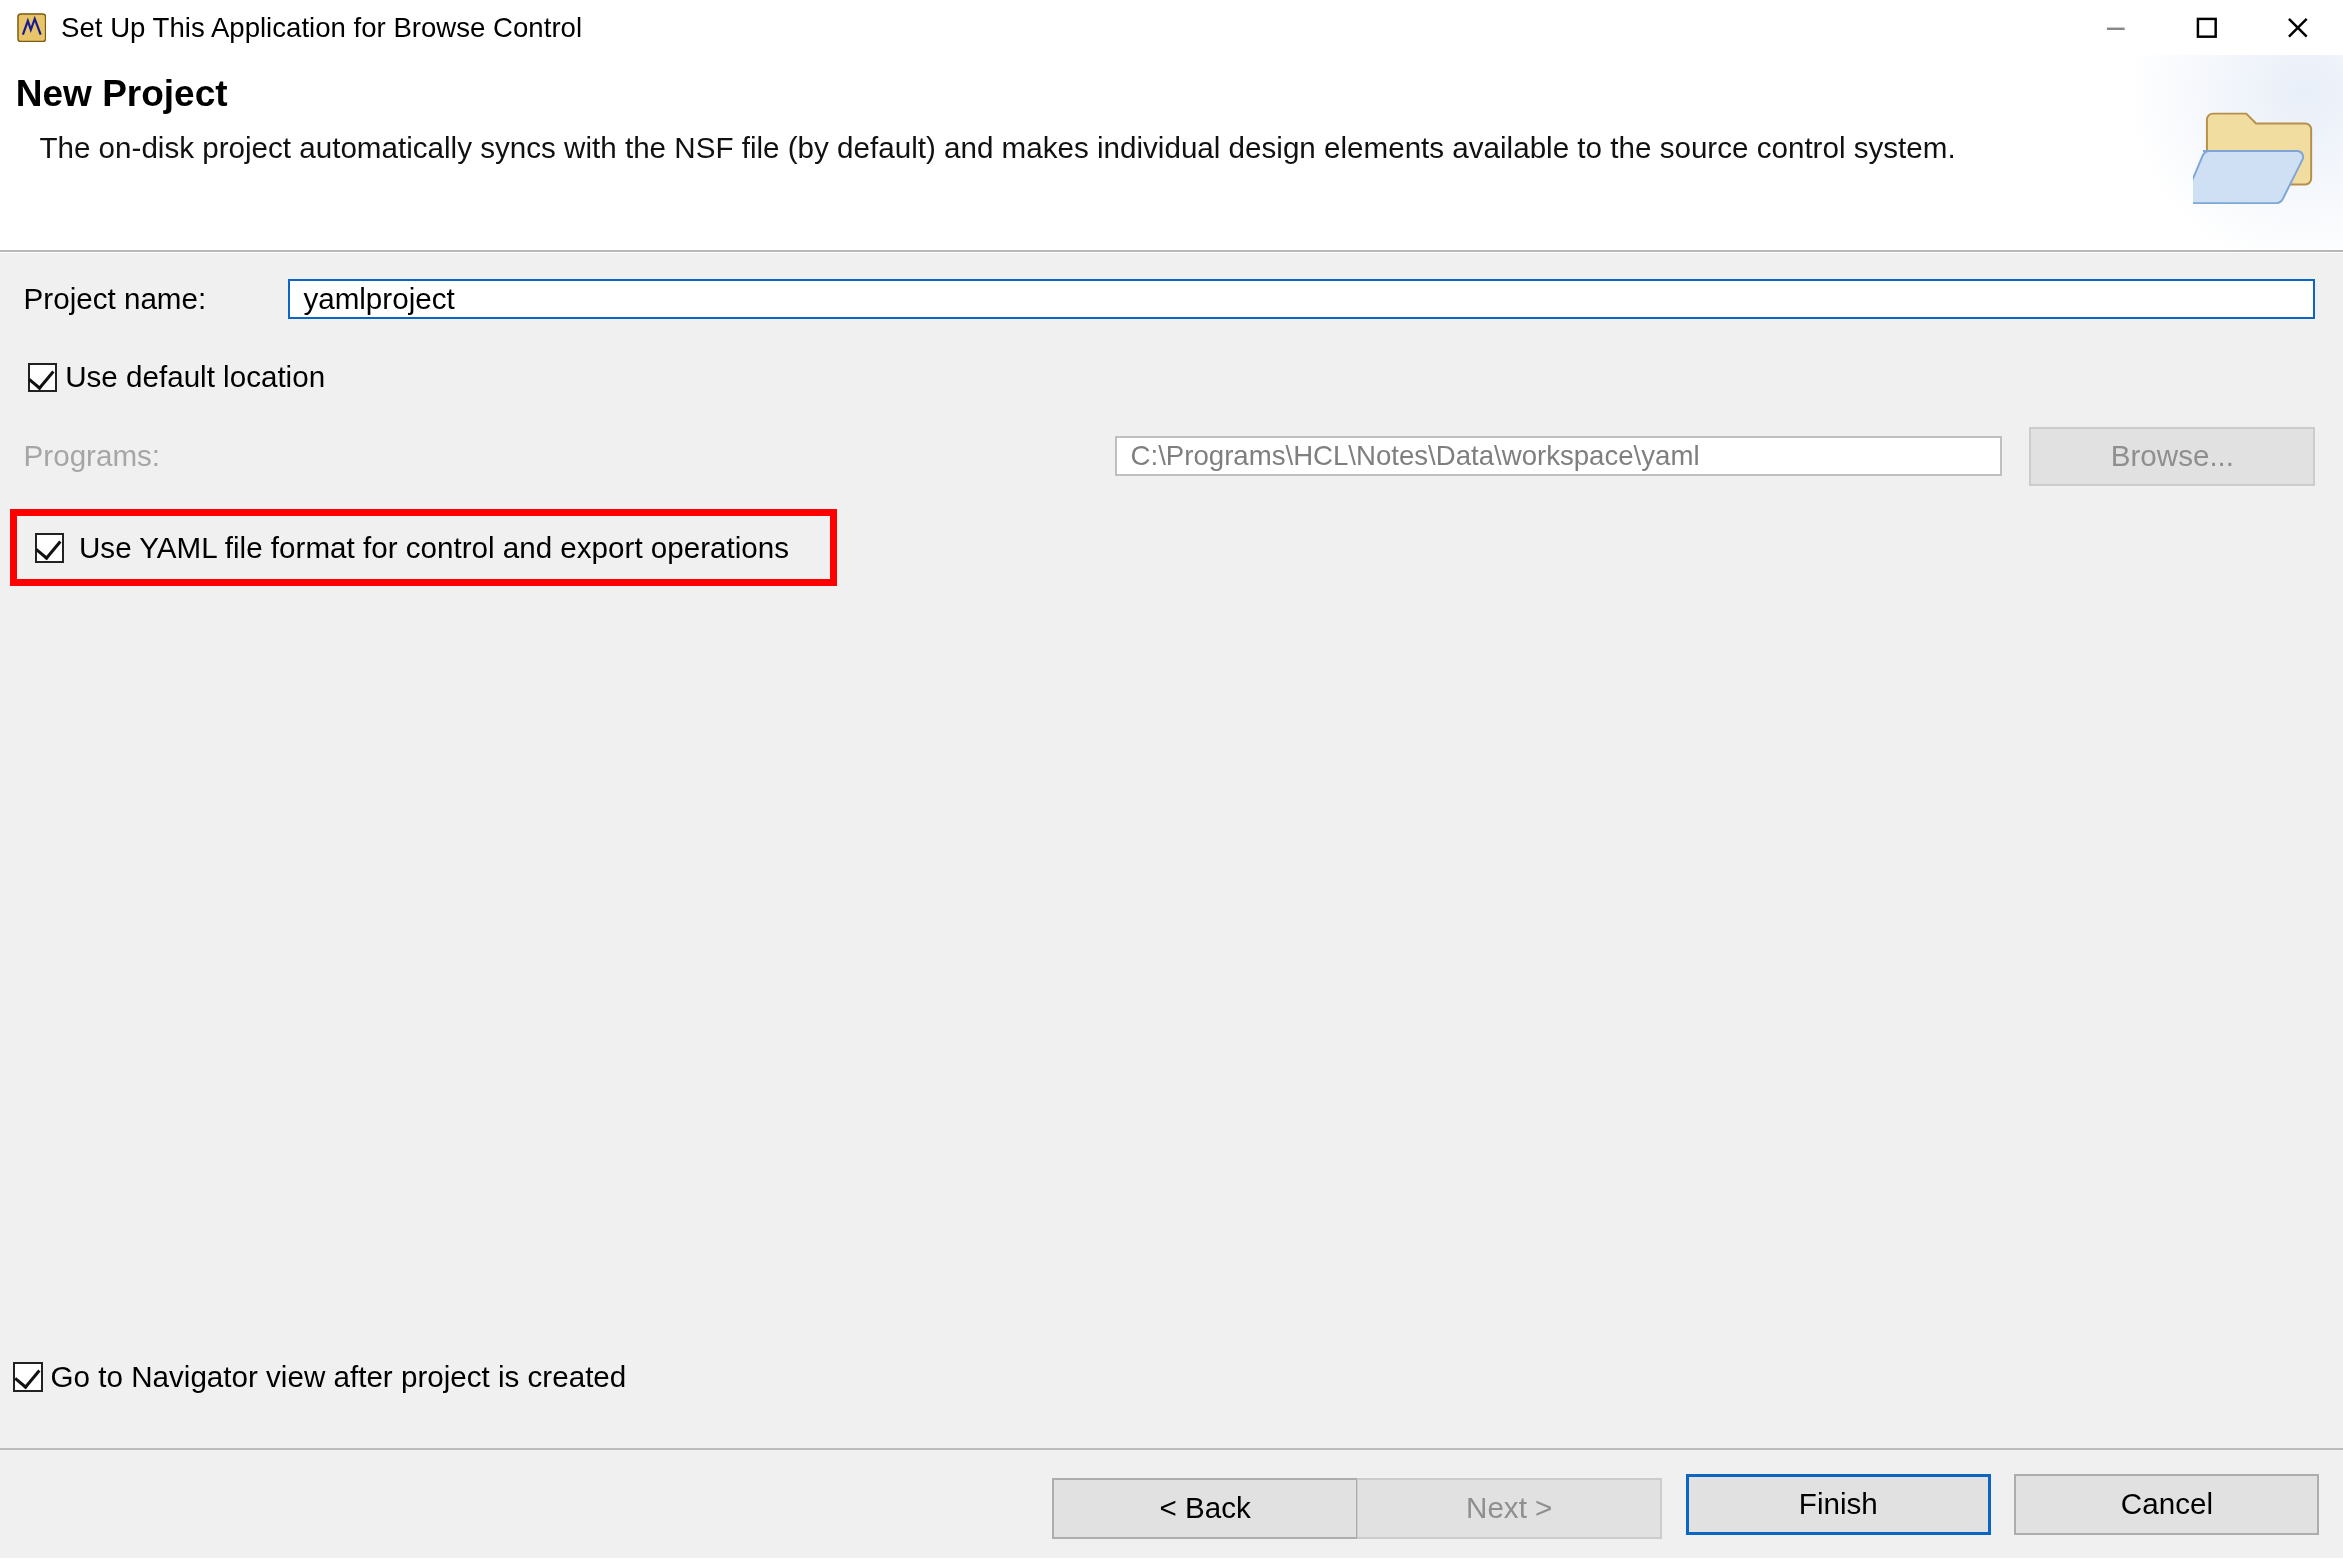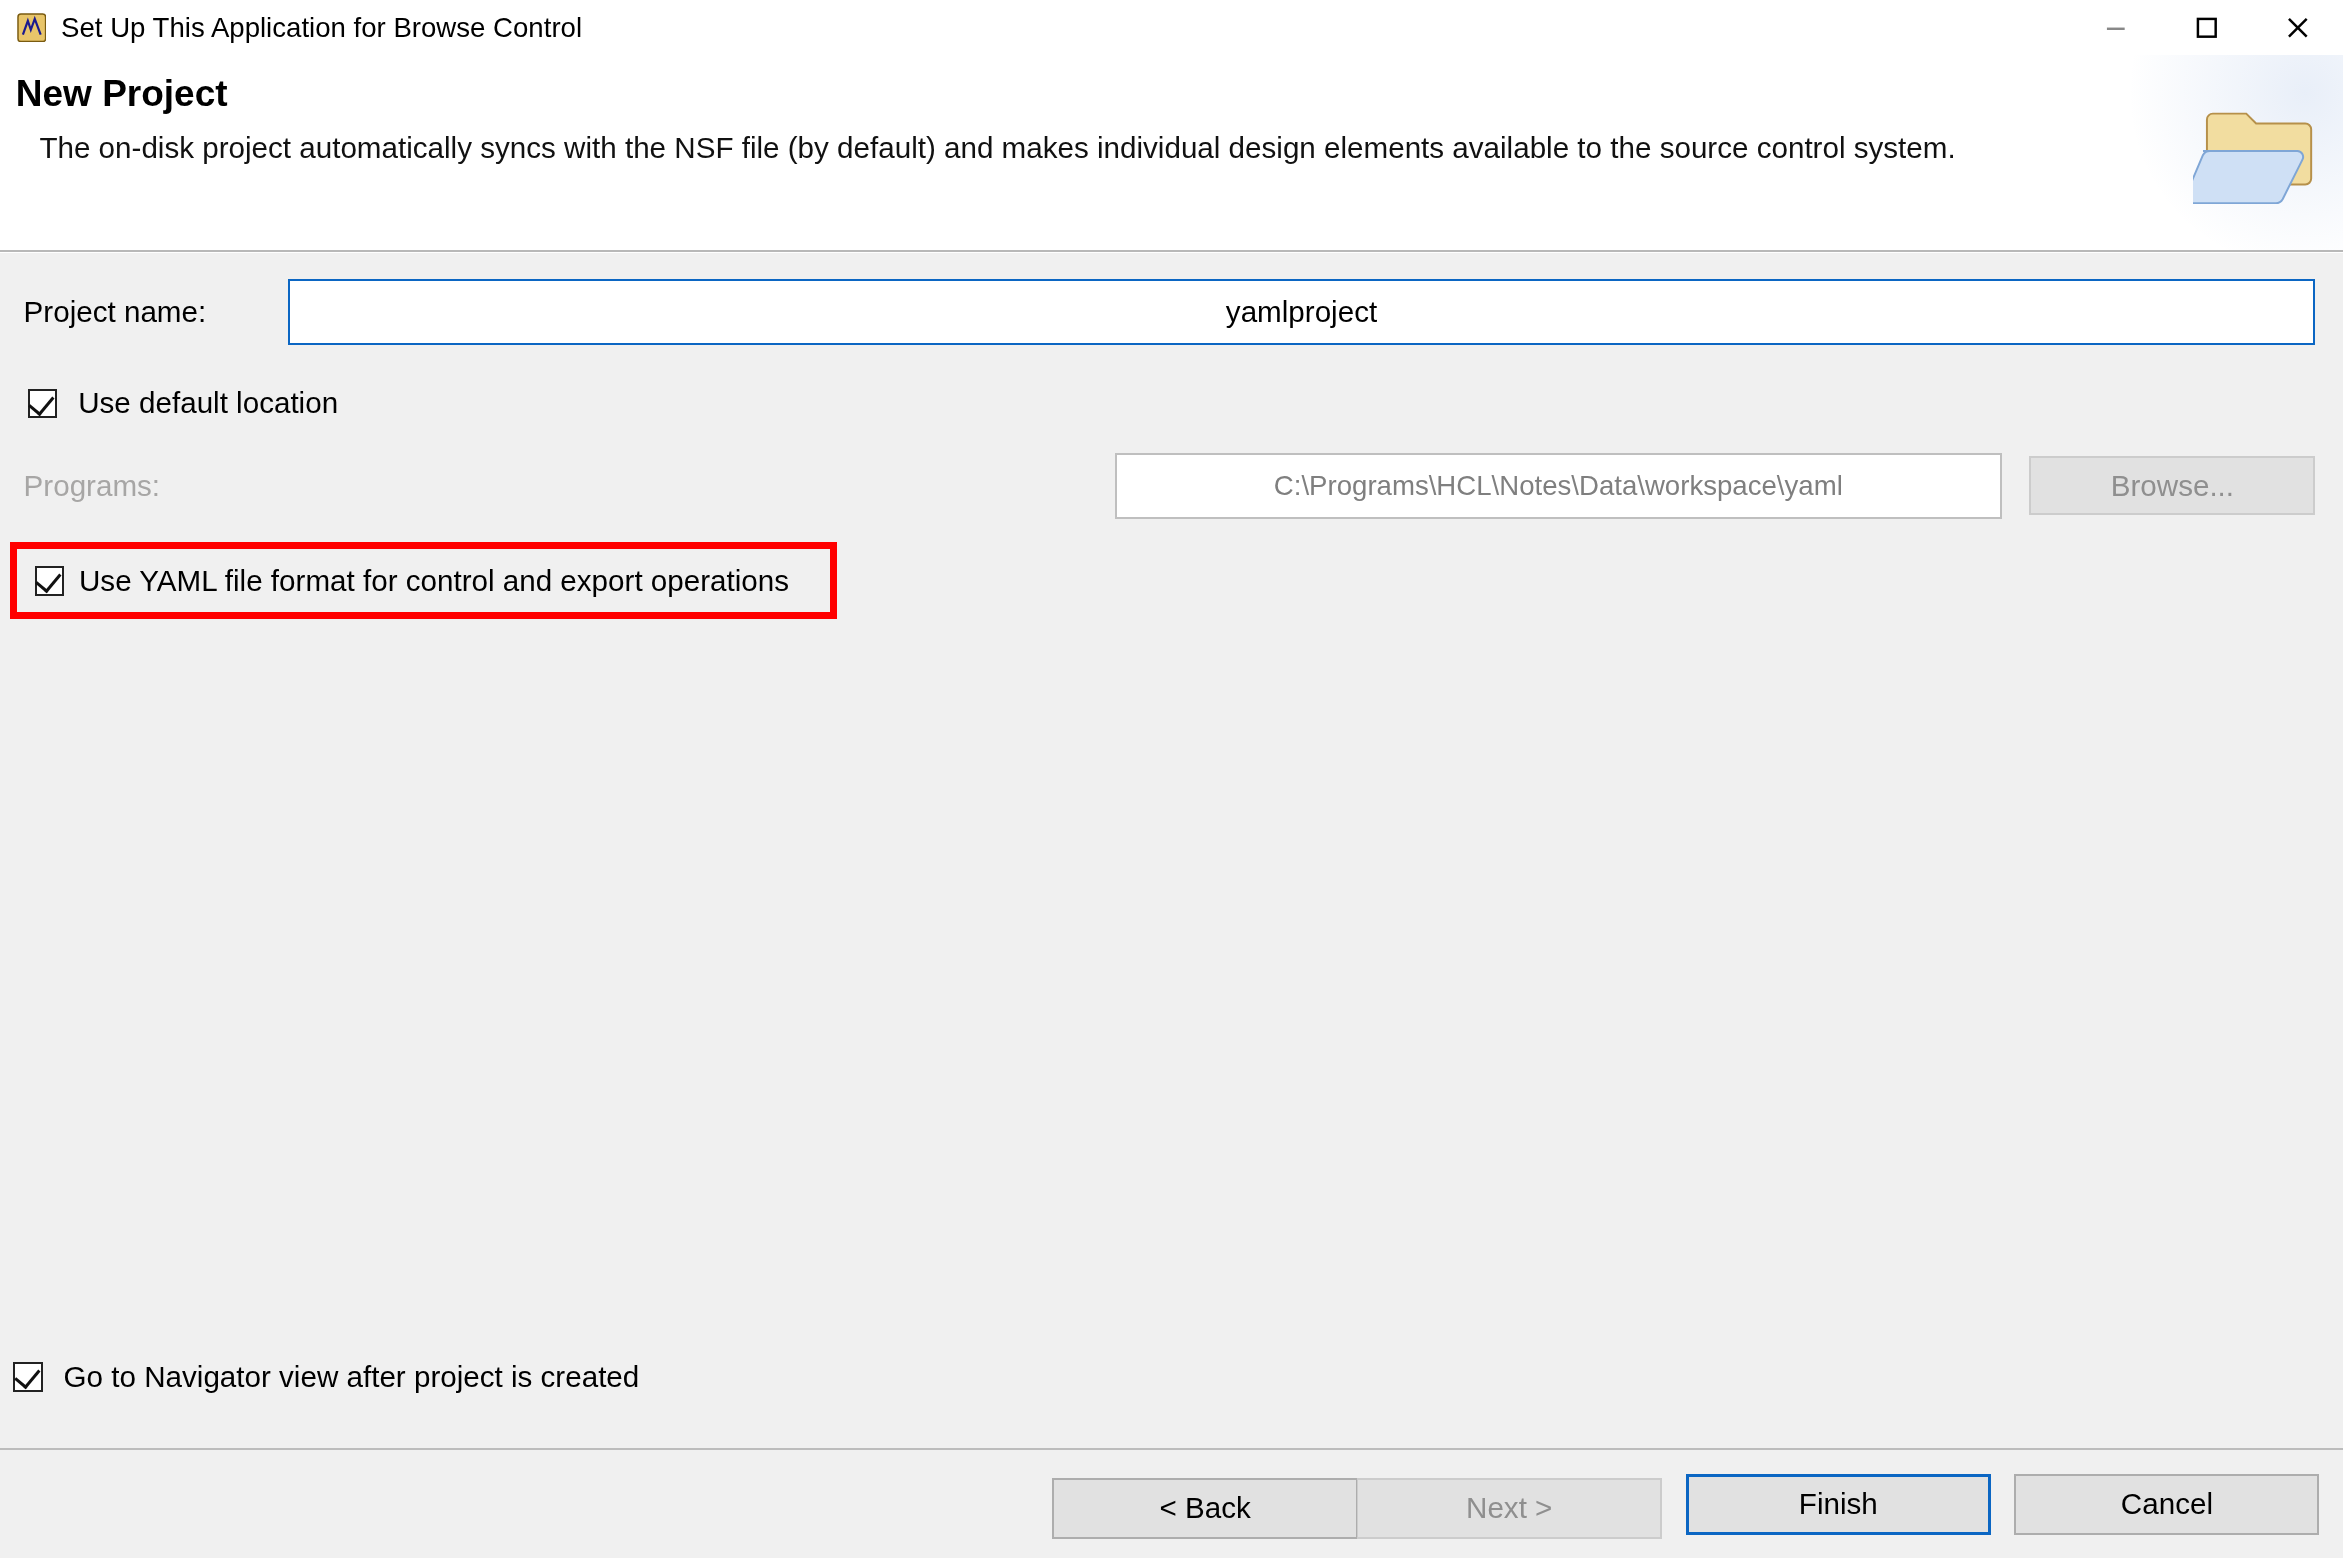--- a/index.html
+++ b/index.html
@@ -107,35 +107,34 @@
   .label {
     font-size: 29.6px;
     color: #000;
   }
 
   .proj-row { margin-bottom: 41px; }
   .proj-row .label { width: 264px; }
 
   input.textfield {
     flex: 1;
-    height: 66px;
+    height: 40px;
     box-sizing: border-box;
     border: 2px solid #0b66c3;
     background: #fff;
     font-size: 29.6px;
     padding: 0 13.8px;
     outline: none;
     font-family: inherit;
-    text-align: center;
   }
 
   .chk-row {
     display: flex;
     align-items: center;
-    gap: 18px;
+    gap: 5px;
     margin-bottom: 31.5px;
   }
   .chk-row.navigator { position:absolute; bottom:21.7px; left:9px; }
 
   input.chk {
     width: 29.6px;
     height: 29.6px;
     border: 2px solid #222;
     appearance: none;
     -webkit-appearance: none;

